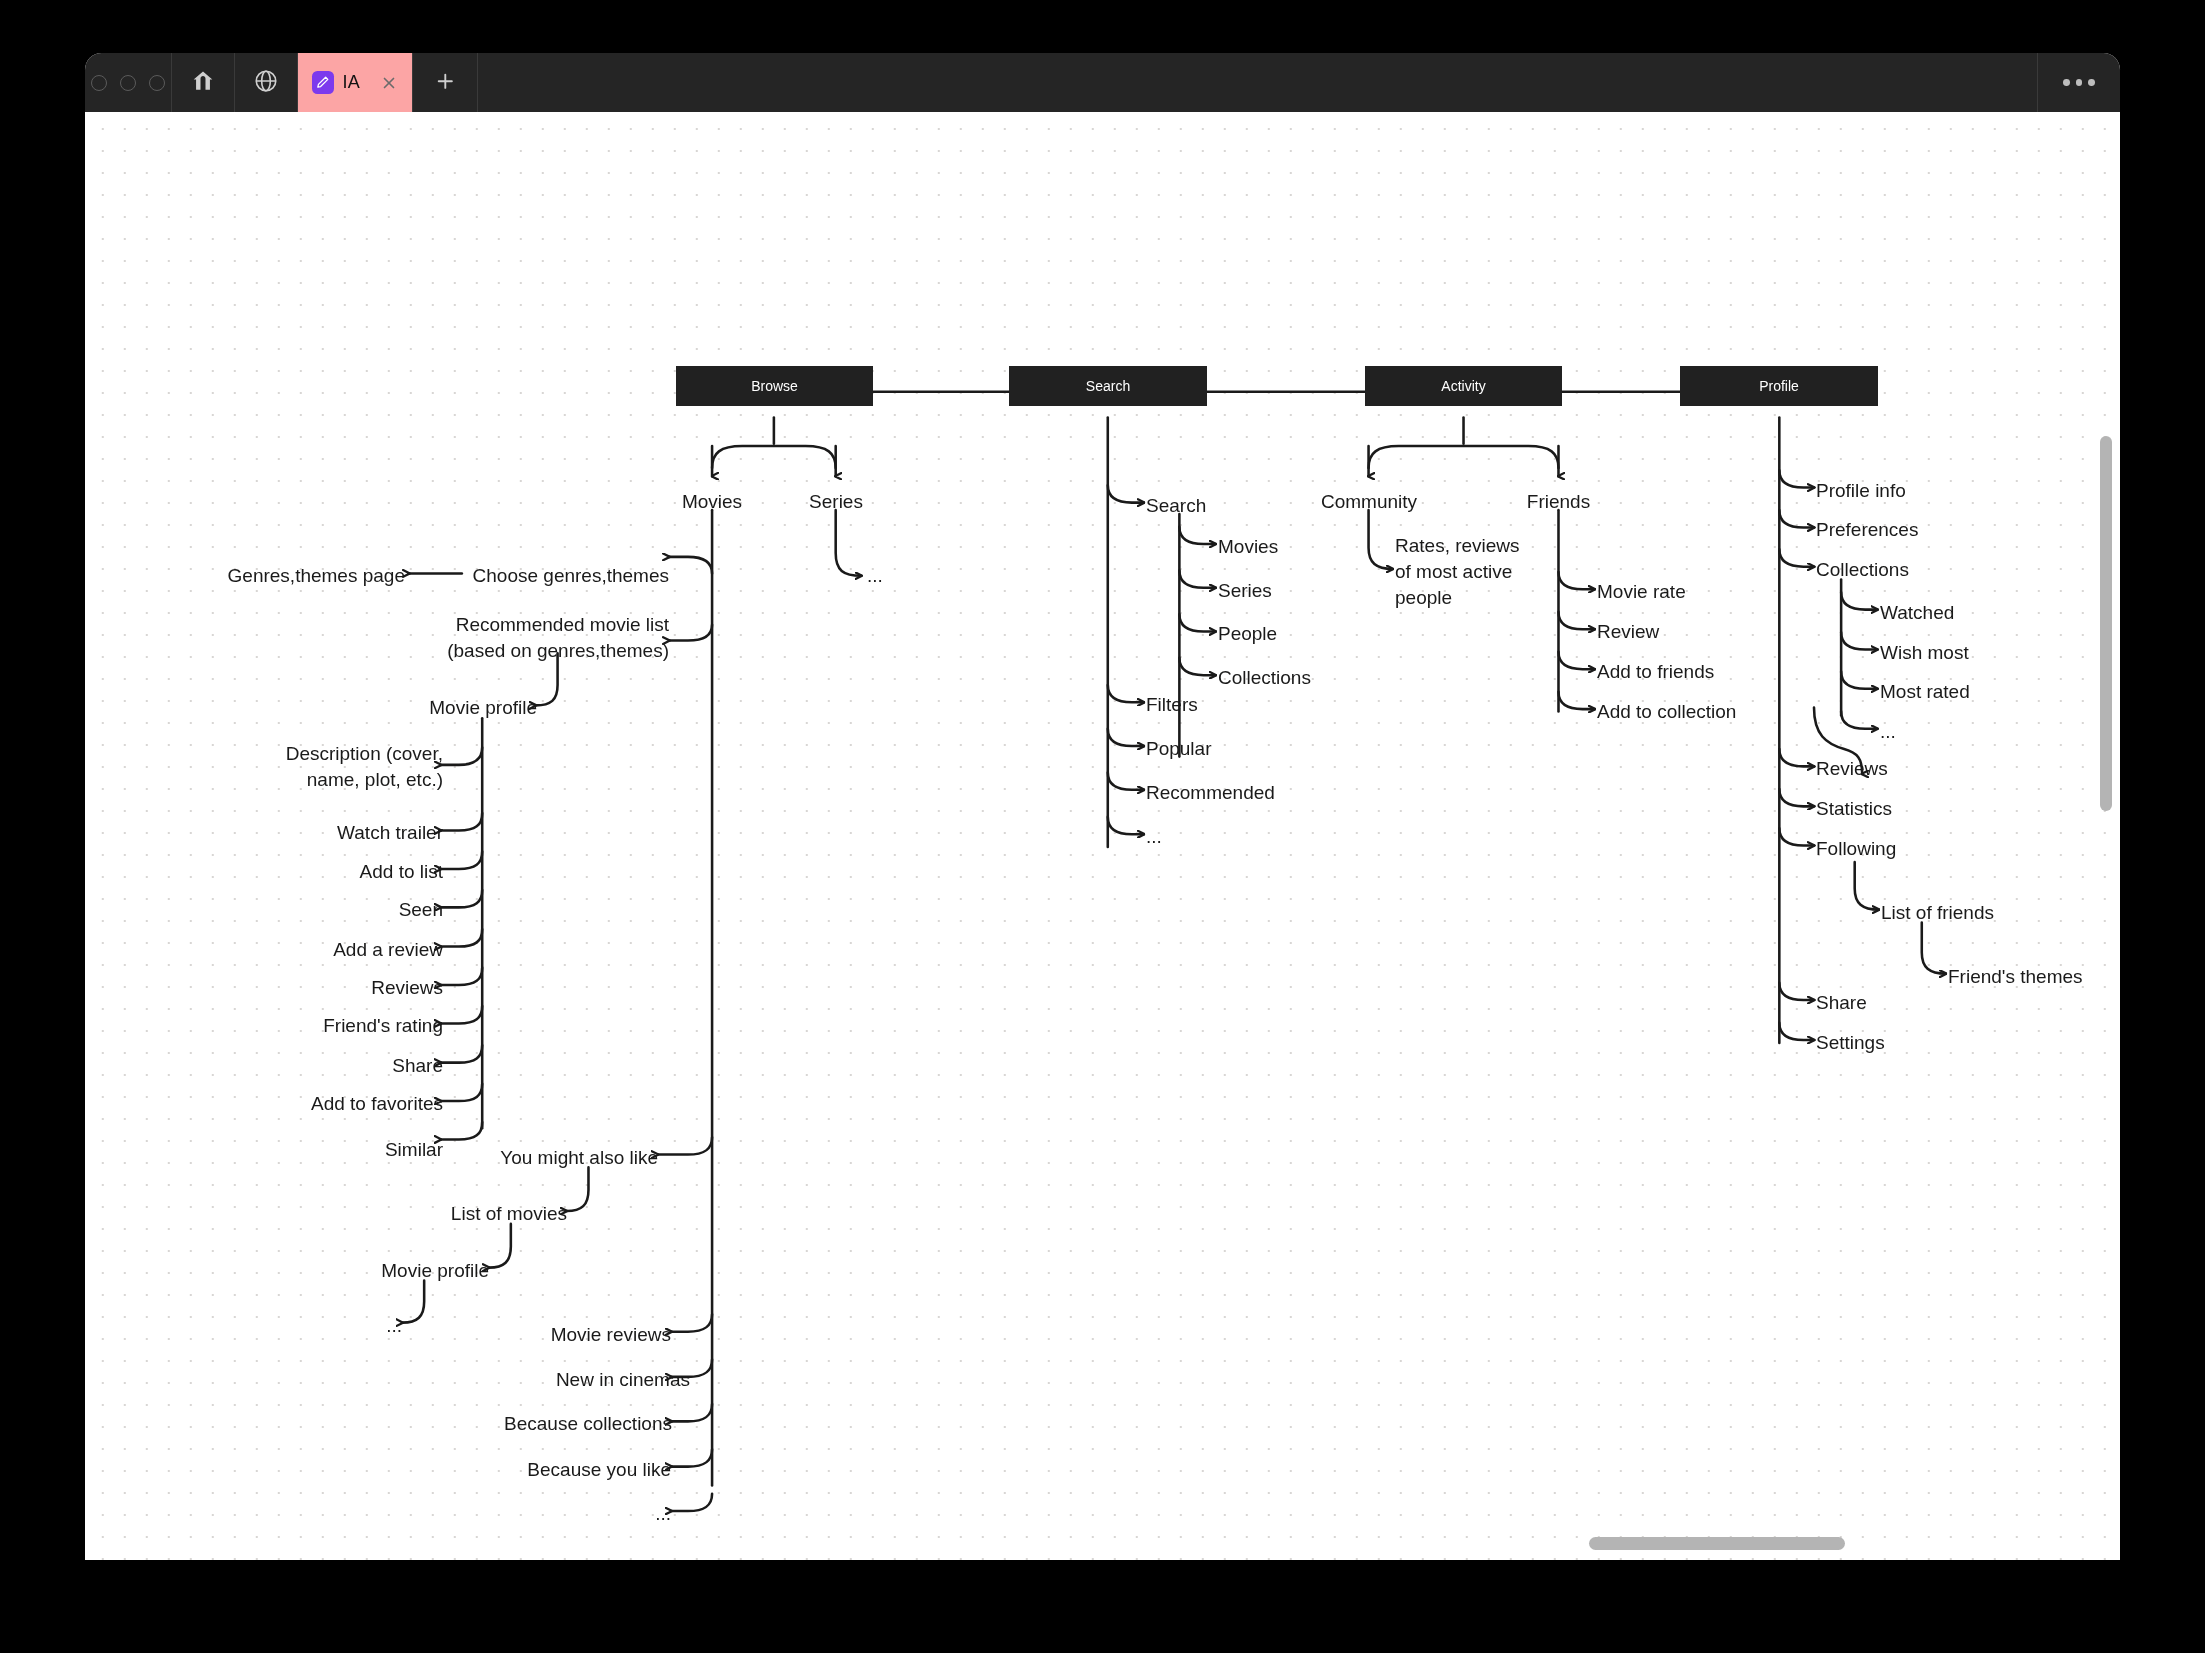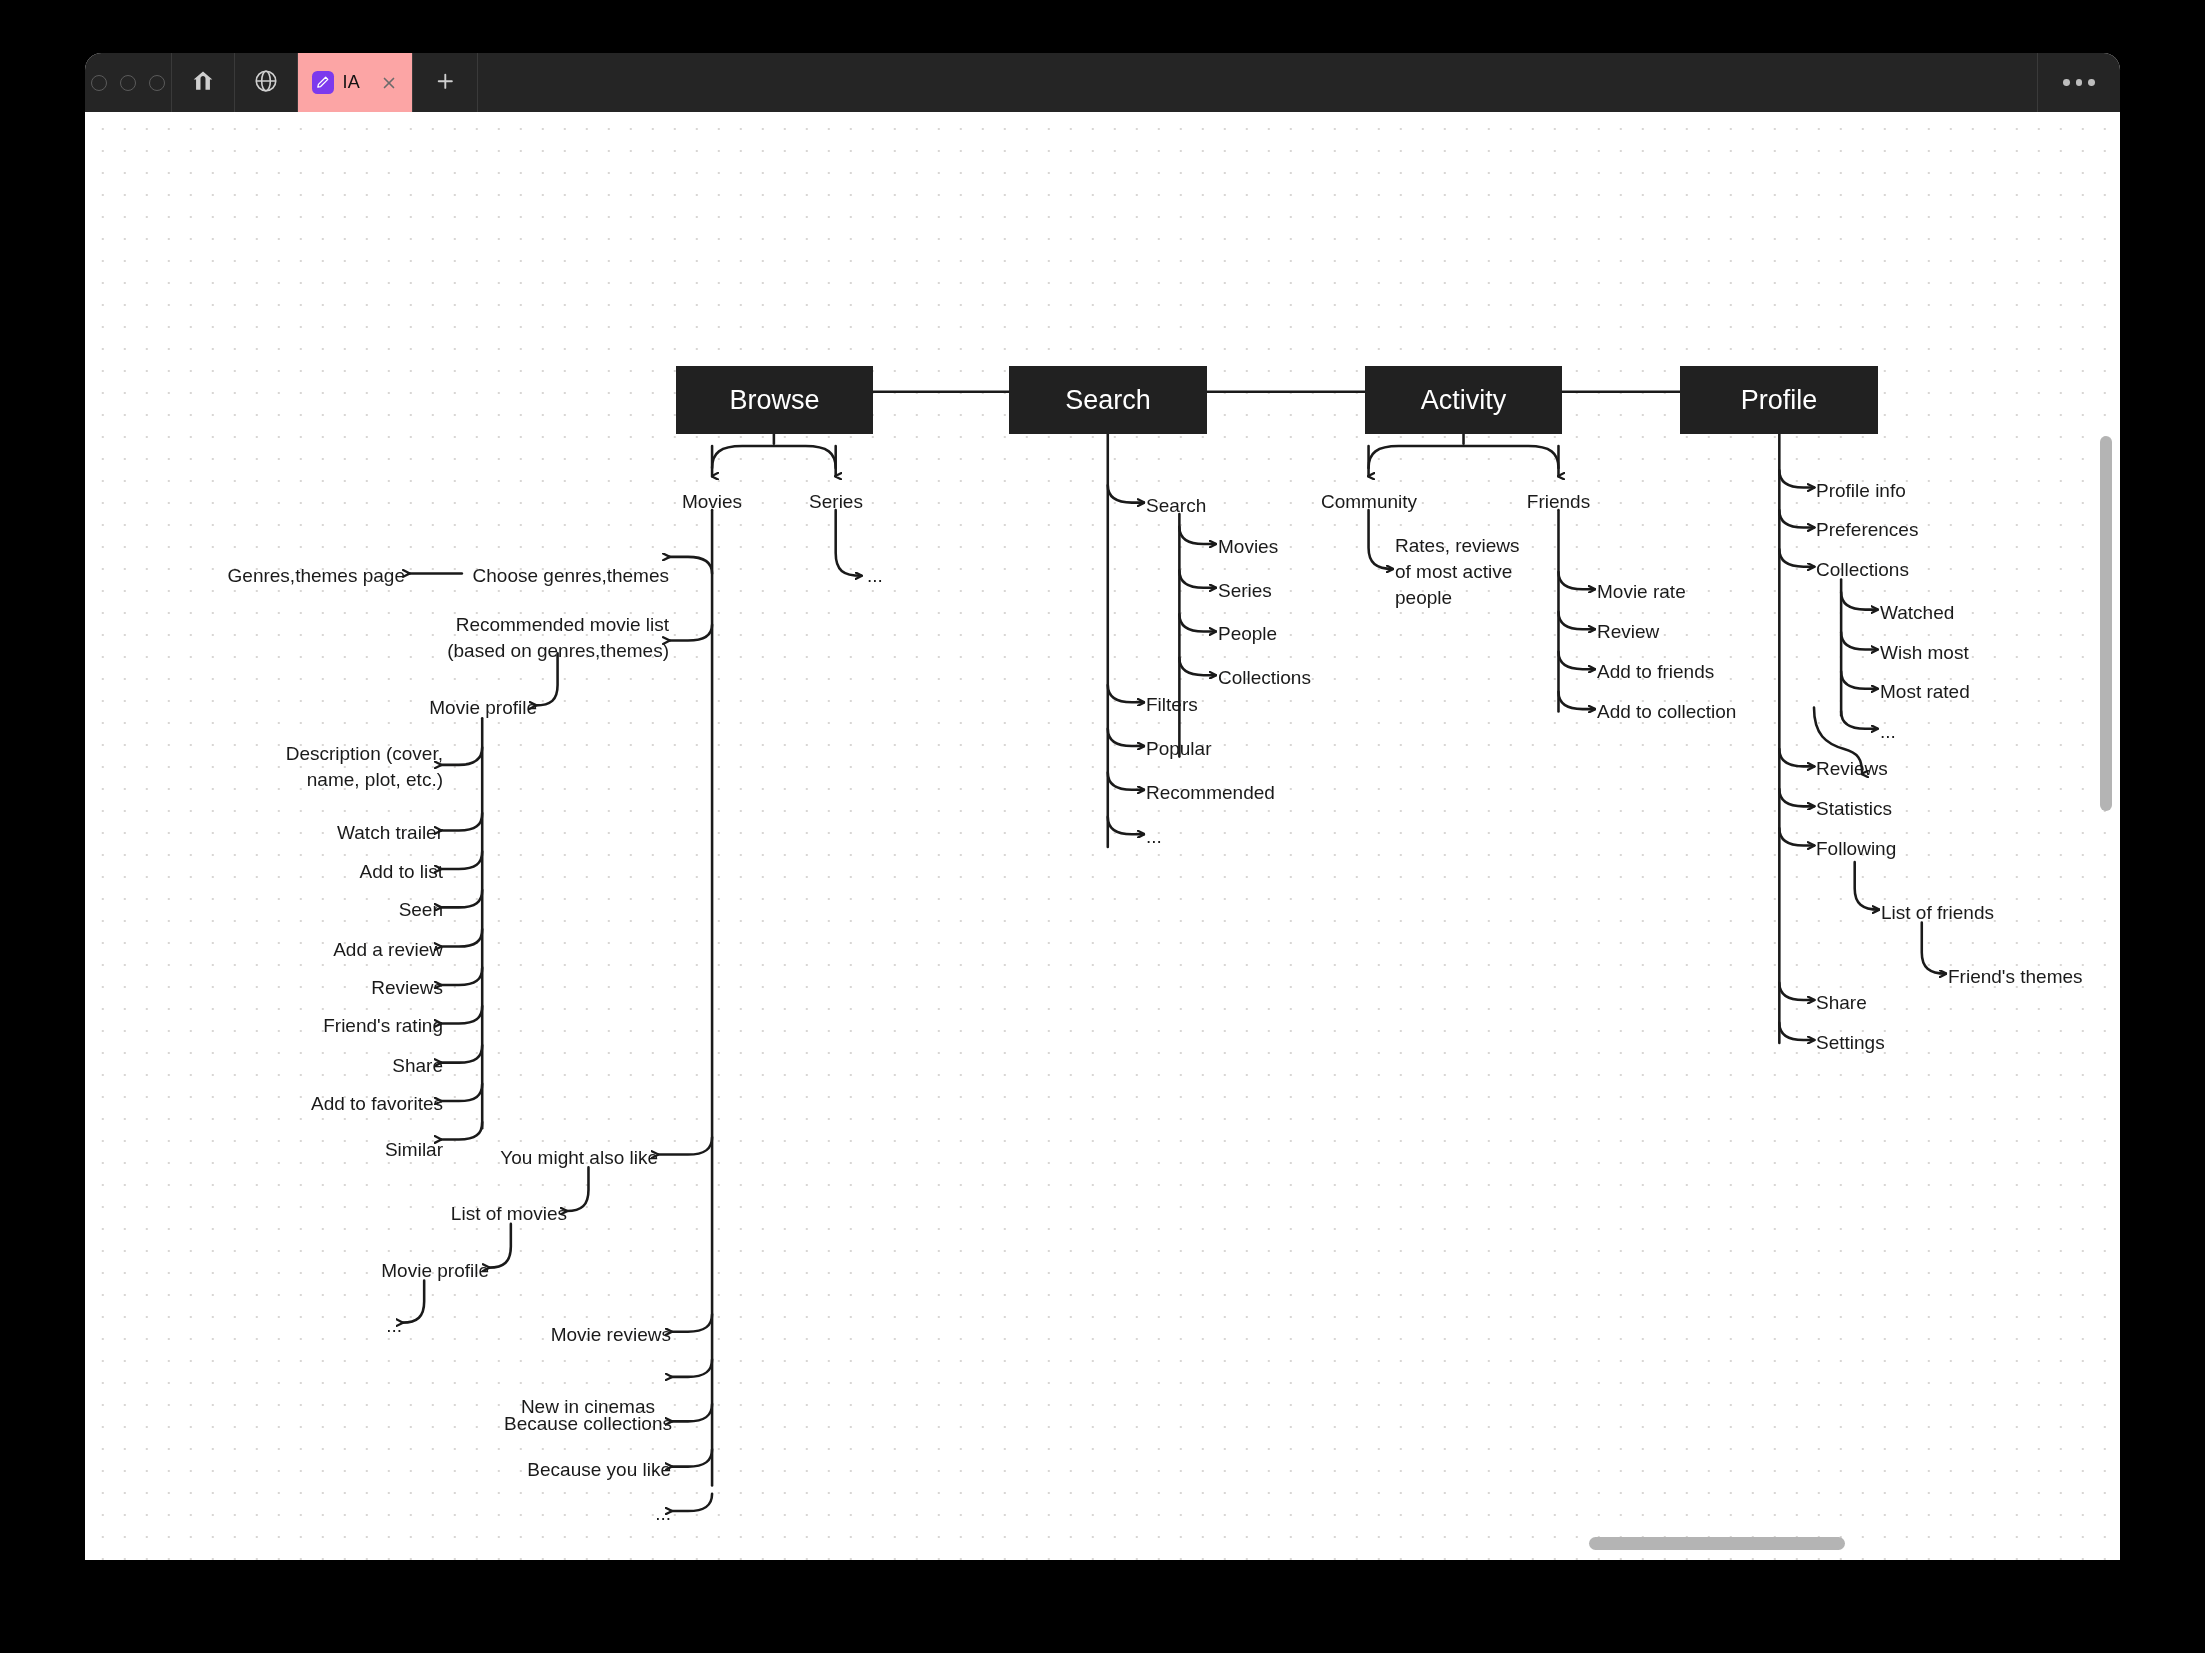--- a/index.html
+++ b/index.html
@@ -77,22 +77,22 @@
     overflow: hidden;
   }
   .canvas svg { position: absolute; left: 0; top: 0; }
 
   
   .rootbox {
     position: absolute;
     background: #212121;
     color: #fff;
     display: flex; align-items: center; justify-content: center;
-    font-size: 27px;
-    height: 68px;
+    font-size: 14px;
+    height: 40px;
   }
   
   .lbl {
     position: absolute;
     font-size: 19px;
     color: #1a1a1a;
     white-space: nowrap;
     line-height: 1.38;
   }
   .lbl.r { text-align: right; }
@@ -316,21 +316,21 @@
     <div class="lbl r" style="left:173px; top:941px; width:185px;">Share</div>
     <div class="lbl r" style="left:173px; top:979px; width:185px;">Add to favorites</div>
     <div class="lbl r" style="left:173px; top:1017px; width:185px;margin-top:8px;">Similar</div>
 
     <div class="lbl r" style="left:339px; top:1033px; width:234px;">You might also like</div>
     <div class="lbl r" style="left:317px; top:1089px; width:165px;">List of movies</div>
     <div class="lbl r" style="left:241px; top:1146px; width:163px;">Movie profile</div>
     <div class="lbl r" style="left:226px; top:1201px; width:91px;">...</div>
 
     <div class="lbl r" style="left:375px; top:1210px; width:211px;">Movie reviews</div>
-    <div class="lbl r" style="left:359px; top:1255px; width:211px;margin-top:27px;">New in cinemas</div>
+    <div class="lbl r" style="left:394px; top:1255px; width:211px;">New in cinemas</div>
     <div class="lbl r" style="left:338px; top:1299px; width:249px;">Because collections</div>
     <div class="lbl r" style="left:375px; top:1345px; width:211px;">Because you like</div>
     <div class="lbl r" style="left:488px; top:1389px; width:98px;">...</div>
 
     <div class="lbl" style="left:1061px; top:381px;">Search</div>
     <div class="lbl" style="left:1133px; top:422px;">Movies</div>
     <div class="lbl" style="left:1133px; top:466px;">Series</div>
     <div class="lbl" style="left:1133px; top:509px;">People</div>
     <div class="lbl" style="left:1133px; top:553px;">Collections</div>
     <div class="lbl" style="left:1061px; top:580px;">Filters</div>

